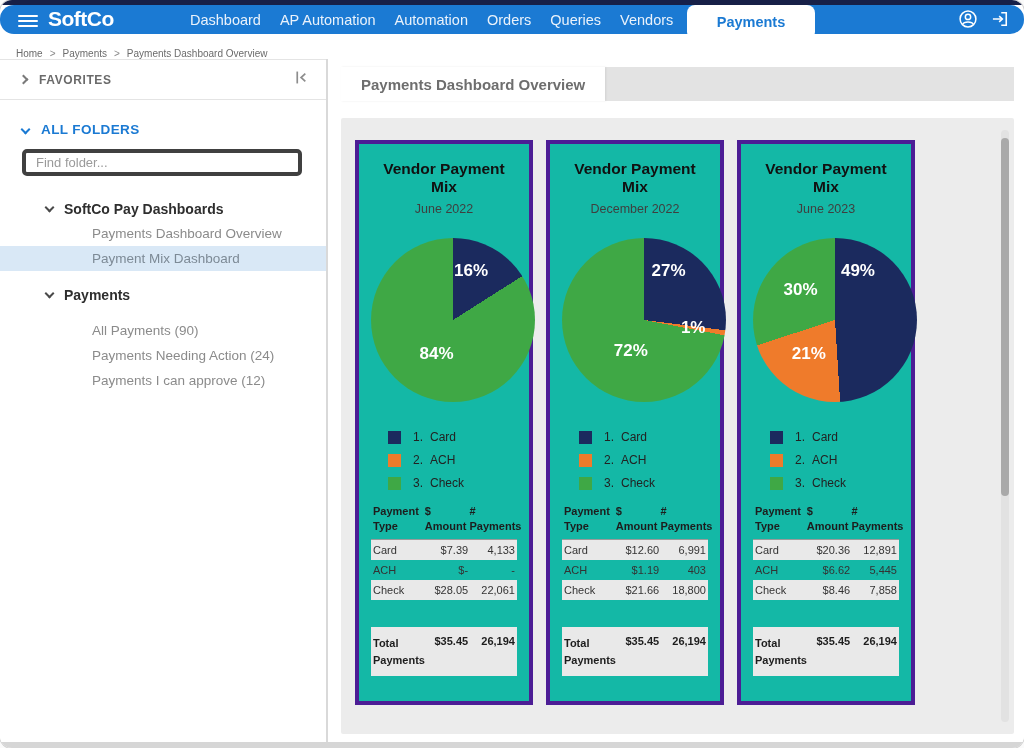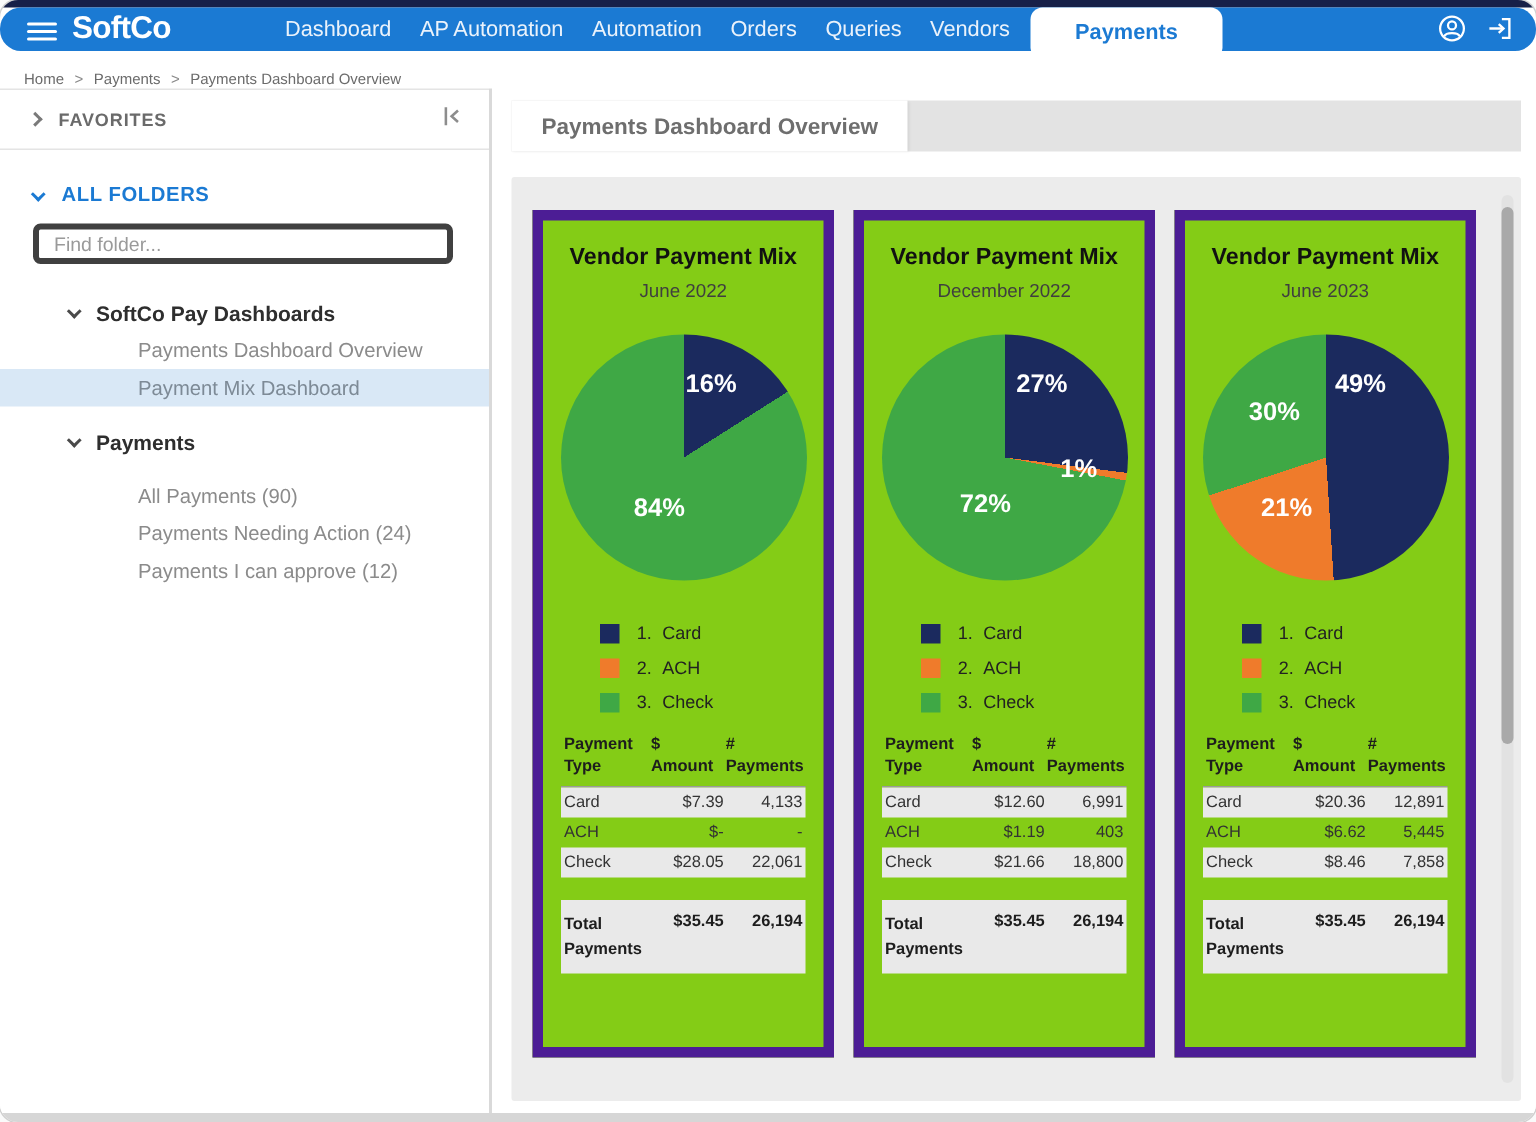--- a/index.html
+++ b/index.html
@@ -50,40 +50,40 @@
   .tree-row.gap { margin-top:11px; }
   .tree-row.selected { background:#d9e8f6; color:#7d8a96; }
   .tree-row .chev { margin-right:11px; margin-top:-3px; }
 
   
   .main { position:absolute; top:59px; left:328px; right:0; bottom:6px; background:#fff; }
   .tab-bar { margin:8px 10px 0 13px; height:34px; background:#e3e3e3; display:flex; }
   .main-tab { background:#fff; padding:0 20px; display:flex; align-items:center; font-size:15px; font-weight:700; color:#6e6e6e; cursor:pointer; box-shadow:1px 0 2px rgba(0,0,0,0.08); }
   .panel { position:absolute; top:59px; left:13px; right:10px; bottom:8px; background:#ececec; border-radius:2px; }
   .cards { position:absolute; top:22px; left:14px; display:flex; gap:13px; }
-  .card { width:201px; height:565px; background:#84cc16; border:7px solid #4c1d95; padding:0 12px; }
+  .card { width:178px; height:565px; background:#14b8a6; border:4px solid #4c1d95; padding:0 12px; }
   .card-title { text-align:center; font-size:15.5px; font-weight:700; color:#111; margin-top:16px; }
   .card-subtitle { text-align:center; font-size:12.5px; color:#3f3f3f; margin-top:6px; }
   .pie { position:relative; width:164px; height:164px; border-radius:50%; margin:22px auto 0; }
   .pie-label { position:absolute; transform:translate(-50%,-50%); color:#fff; font-weight:700; font-size:17px; white-space:nowrap; }
   .legend { margin:28px auto 0; width:112px; }
   .legend-row { display:flex; align-items:center; margin-bottom:9px; }
   .swatch { width:13px; height:13px; margin-right:12px; flex:none; }
   .legend-num { font-size:12px; color:#222; width:17px; }
   .legend-label { font-size:12px; color:#222; }
   .ptable { margin-top:14px; font-size:11px; color:#333; }
   .thead { display:flex; font-weight:700; color:#1d1d1d; line-height:1.35; border-bottom:1px solid #9a9a9a; padding:0 0 5px 2px; }
   .thead span { display:block; }
   .c1 { width:36%; text-align:left; }
   .c2 { width:31%; text-align:left; }
   .c3 { width:33%; text-align:left; }
   .trow { display:flex; height:20px; align-items:center; padding:0 2px; }
   .trow:nth-child(odd) { background:#e9e9e9; }
   .trow .c2, .trow .c3, .total .c2, .total .c3 { text-align:right; }
-  .total { display:flex; background:#e9e9e9; margin-top:15px; padding:8px 2px 6px; font-weight:700; color:#1d1d1d; min-height:46px; }
+  .total { display:flex; background:#e9e9e9; margin-top:27px; padding:8px 2px 6px; font-weight:700; color:#1d1d1d; min-height:46px; }
   .total .c1 { line-height:1.6; }
   .vscroll { position:absolute; right:5px; top:12px; bottom:12px; width:8px; background:#e2e2e2; border-radius:4px; }
   .vscroll .thumb { position:absolute; top:8px; left:0; width:8px; height:358px; background:#a9a9a9; border-radius:4px; cursor:grab; }
   .bottom-strip { position:absolute; left:0; right:0; bottom:0; height:6px; background:#d6d6d6; }
 </style>
 </head>
 <body>
 
 <div id="app">
   <div class="top-strip"></div>

